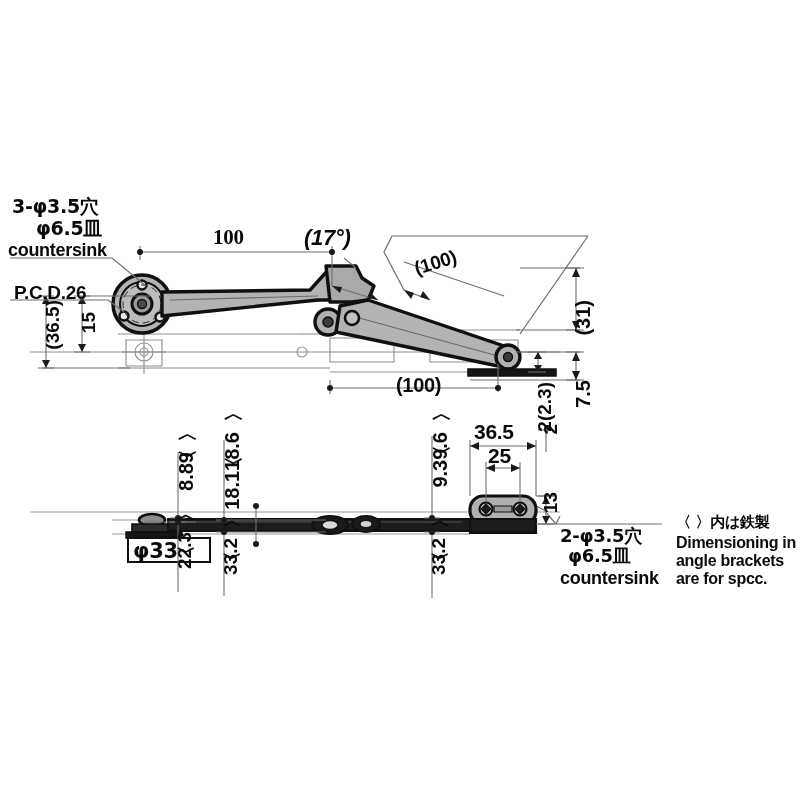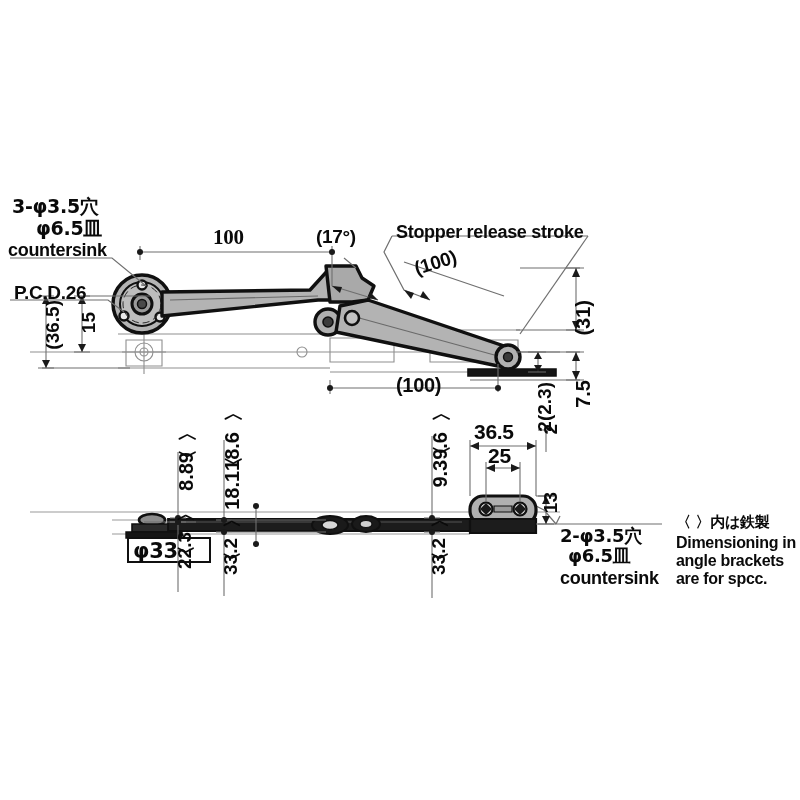--- a/index.html
+++ b/index.html
@@ -239,24 +239,23 @@
         <circle cx="256" cy="544" r="3"></circle>
     </g>
   </svg>
 
   <div class="lbl jp" style="left:12px;top:196px;font-size:19px;">3-φ3.5穴</div>
   <div class="lbl jp" style="left:36px;top:218px;font-size:19px;">φ6.5皿</div>
   <div class="lbl" style="left:8px;top:240px;font-size:18px;">countersink</div>
 
   <div class="lbl" style="left:14px;top:282px;font-size:19px;">P.C.D.26</div>
 
-  <div class="lbl" style="left:396px;top:222px;font-size:18px;">Stopper release stroke</div>
 
   <div class="lbl" style="left:213px;top:226px;font-size:21px;font-family:Liberation Serif, serif;">100</div>
-  <div class="lbl" style="left:316px;top:226px;font-size:19px;">(17°)</div>
+  <div class="lbl" style="left:304px;top:226px;font-size:22px;font-style:italic;">(17°)</div>
   <div class="lbl" style="left:414px;top:252px;font-size:19px;transform:rotate(-17deg);">(100)</div>
   <div class="lbl" style="left:396px;top:374px;font-size:20px;">(100)</div>
 
   <div class="vlbl rot" style="left:572px;top:300px;font-size:20px;">(31)</div>
   <div class="vlbl rot" style="left:572px;top:380px;font-size:20px;">7.5</div>
   <div class="vlbl rot" style="left:534px;top:382px;font-size:19px;">2(2.3)</div>
   <div class="vlbl rot" style="left:78px;top:312px;font-size:19px;">15</div>
   <div class="vlbl rot" style="left:42px;top:300px;font-size:19px;">(36.5)</div>
 
   <div class="vlbl rot" style="left:172px;top:452px;font-size:20px;">8.8〈9〉</div>

